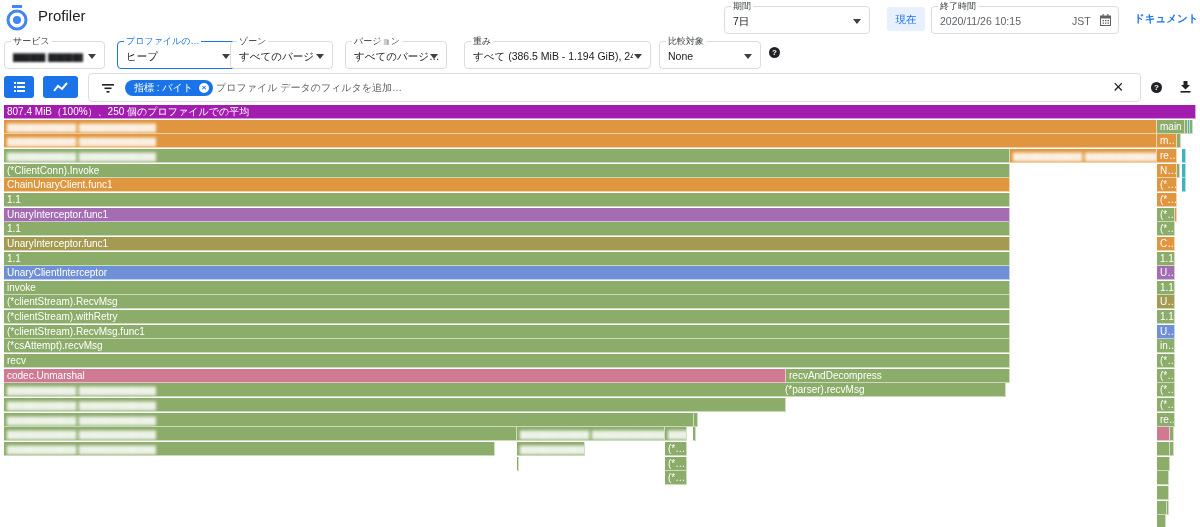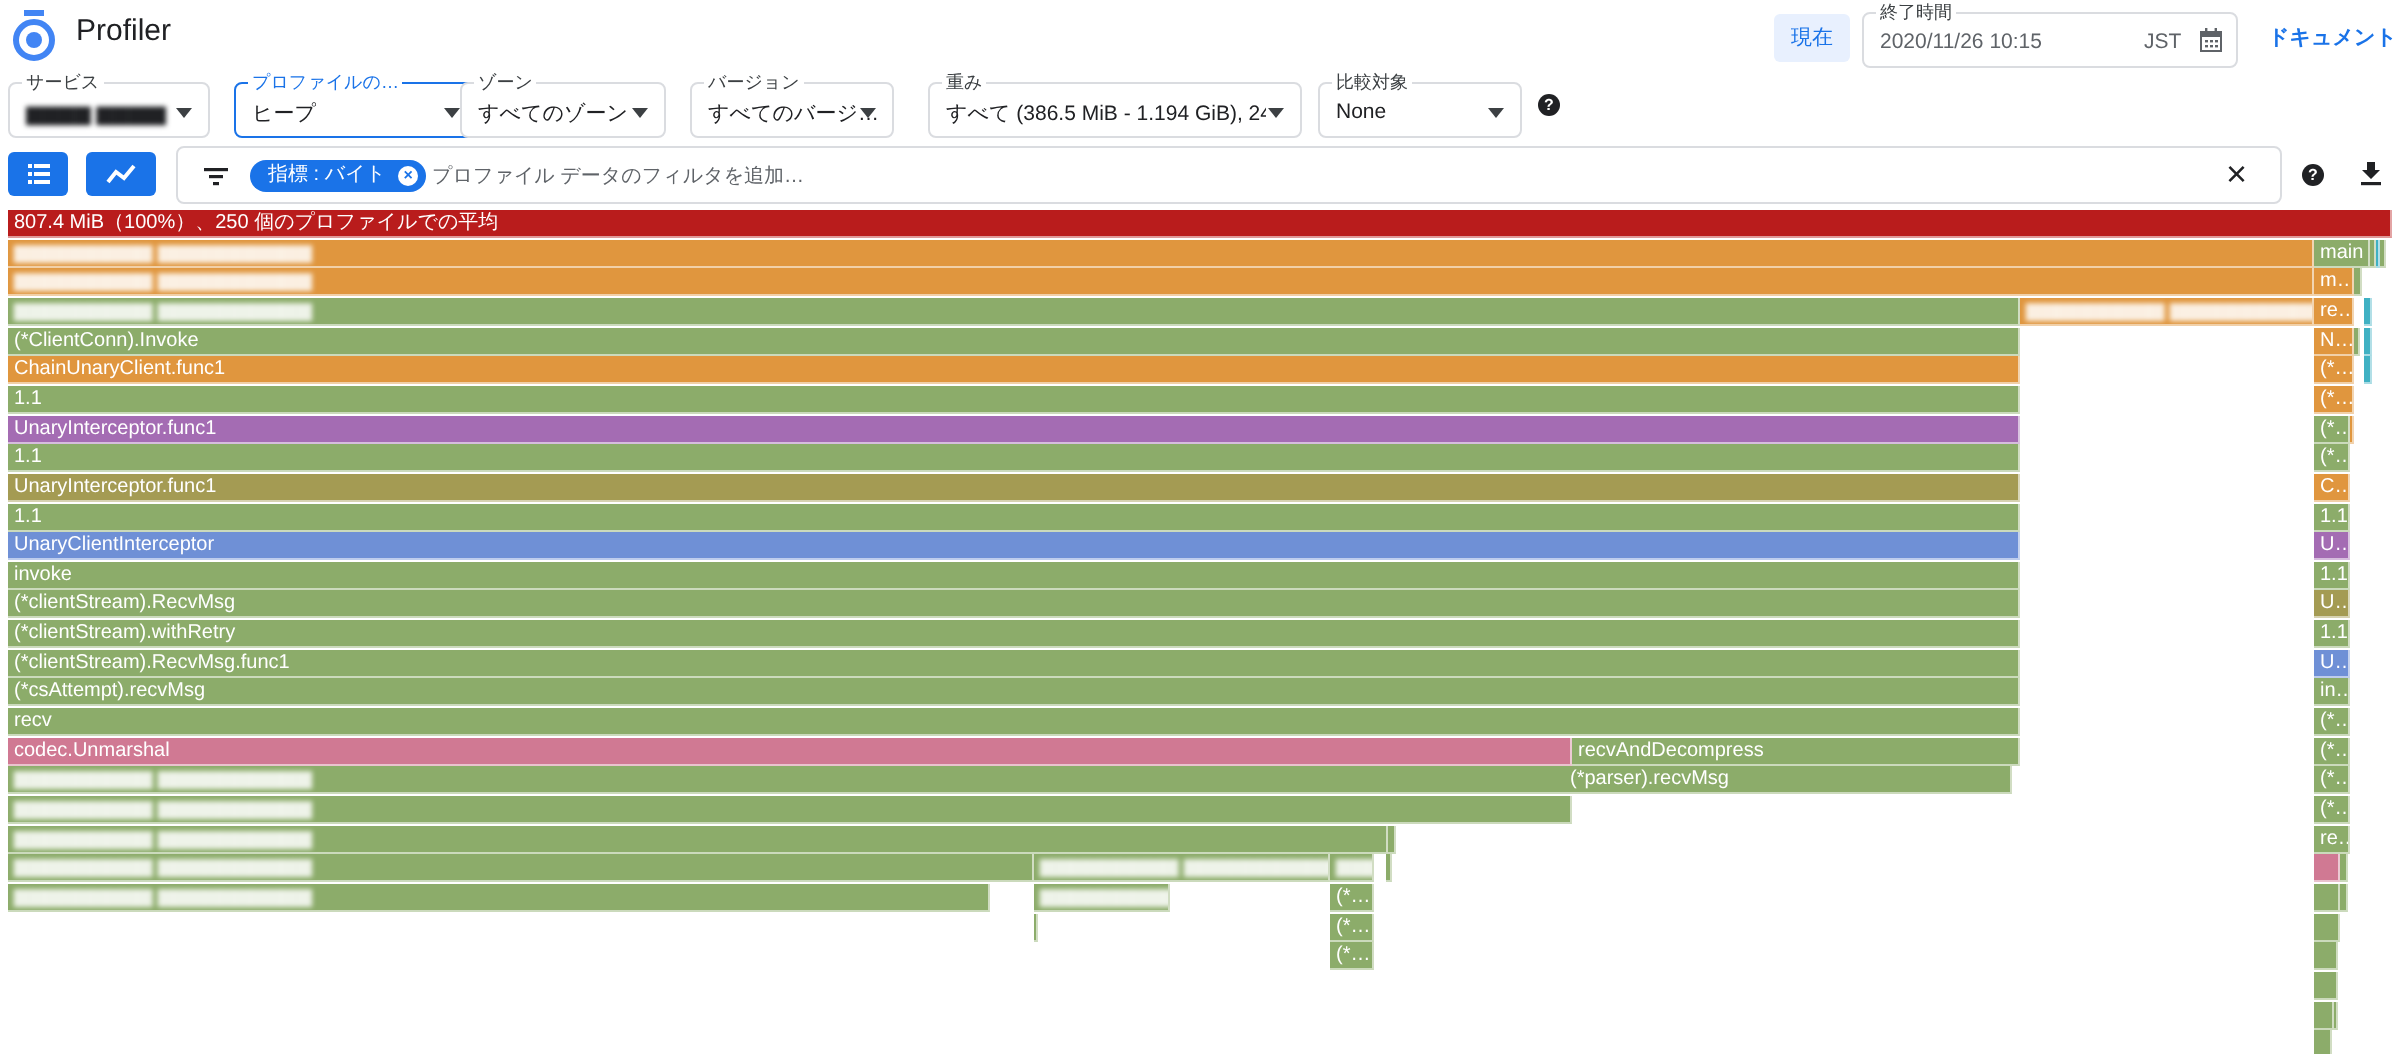--- a/index.html
+++ b/index.html
@@ -18,40 +18,45 @@
   .doc-link { position: absolute; left: 1134px; top: 12px; font-size: 10.5px; color: #1a73e8; font-weight: bold; }
   .help-icon { position: absolute; width: 11px; height: 11px; border-radius: 50%; background: #202124; color: #fff; font-size: 8px; font-weight: bold; text-align: center; line-height: 11px; }
   .view-btn { position: absolute; top: 76px; width: 30px; height: 22px; background: #1a73e8; border-radius: 3px; }
   .filterbox { position: absolute; left: 88px; top: 73px; width: 1053px; height: 29px; border: 1px solid #dadce0; border-radius: 4px; }
   .chip { position: absolute; left: 36px; top: 6px; height: 16px; padding: 0 20px 0 9px; background: #1a73e8; color: #fff; font-size: 10px; line-height: 16px; border-radius: 8px; white-space: nowrap; }
   .chip .x { position: absolute; right: 4px; top: 3px; width: 10px; height: 10px; border-radius: 50%; background: #fff; color: #1a73e8; font-size: 8px; line-height: 10px; text-align: center; font-weight: bold; }
   .filter-ph { position: absolute; left: 127px; top: 7px; font-size: 10px; color: #5f6368; white-space: nowrap; }
   .flame { position: absolute; left: 4px; top: 105px; width: 1196px; height: 422px; }
   .bar { position: absolute; height: 14px; font-size: 10px; line-height: 14px; color: #fff; padding-left: 3px; white-space: nowrap; overflow: hidden; border-right: 1px solid rgba(255,255,255,0.6); border-bottom: 1px solid rgba(255,255,255,0.55); }
   .bar.blurtxt span { filter: blur(1.4px); color: rgba(255,255,255,0.85); }
-  .hdr { background: #b91c1c; }
+  .hdr { background: #a21caf; }
   .c-or { background: #e0963e; }
   .c-gr { background: #8cac6a; }
   .c-pu { background: #a46cb3; }
   .c-ol { background: #a49b53; }
   .c-bl { background: #6f90d6; }
   .c-pk { background: #d07993; }
   .c-te { background: #3fb1c3; }
 </style>
 </head>
 <body>
 
 <div class="topbar">
   <svg class="logo" viewBox="0 0 22 26">
     <rect x="6" y="0" width="10" height="3" fill="#4285f4"></rect>
     <circle cx="11" cy="15" r="9" fill="none" stroke="#4285f4" stroke-width="3"></circle>
     <circle cx="11" cy="15" r="4" fill="#4285f4"></circle>
   </svg>
   <div class="app-title">Profiler</div>
 
+  <div class="field" style="left:724px; top:6px; width:146px;">
+    <span class="flabel">期間</span>
+    <span class="fval">7日</span>
+    <span class="caret"></span>
+  </div>
   <div class="now-btn">現在</div>
   <div class="field" style="left:931px; top:6px; width:188px;">
     <span class="flabel">終了時間</span>
     <span class="fval" style="color:#5f6368;">2020/11/26 10:15</span>
     <span style="position:absolute; left:140px; top:8px; font-size:10.5px; color:#5f6368;">JST</span>
     <svg style="position:absolute; left:168px; top:7px;" width="11" height="12" viewBox="0 0 11 12">
       <rect x="0.5" y="2" width="10" height="9.5" fill="none" stroke="#5f6368"></rect>
       <rect x="0.5" y="2" width="10" height="2.5" fill="#5f6368"></rect>
       <rect x="2.5" y="0" width="1.2" height="3" fill="#5f6368"></rect>
       <rect x="7.3" y="0" width="1.2" height="3" fill="#5f6368"></rect>
@@ -72,21 +77,21 @@
     <span class="fval blur" style="width:70px;">▆▆▆▆ ▆▆▆▆▆▆ ▆</span>
     <span class="caret"></span>
   </div>
   <div class="field active" style="left:117px; top:41px; width:122px;">
     <span class="flabel">プロファイルの…</span>
     <span class="fval">ヒープ</span>
     <span class="caret"></span>
   </div>
   <div class="field" style="left:230px; top:41px; width:103px;">
     <span class="flabel">ゾーン</span>
-    <span class="fval">すべてのゾーン</span>
+    <span class="fval">すべてのバージ</span>
     <span class="caret"></span>
   </div>
   <div class="field" style="left:345px; top:41px; width:102px;">
     <span class="flabel">バージョン</span>
     <span class="fval">すべてのバージ…</span>
     <span class="caret"></span>
   </div>
   <div class="field" style="left:464px; top:41px; width:187px;">
     <span class="flabel">重み</span>
     <span class="fval" style="width:160px;">すべて (386.5 MiB - 1.194 GiB), 242…</span>

